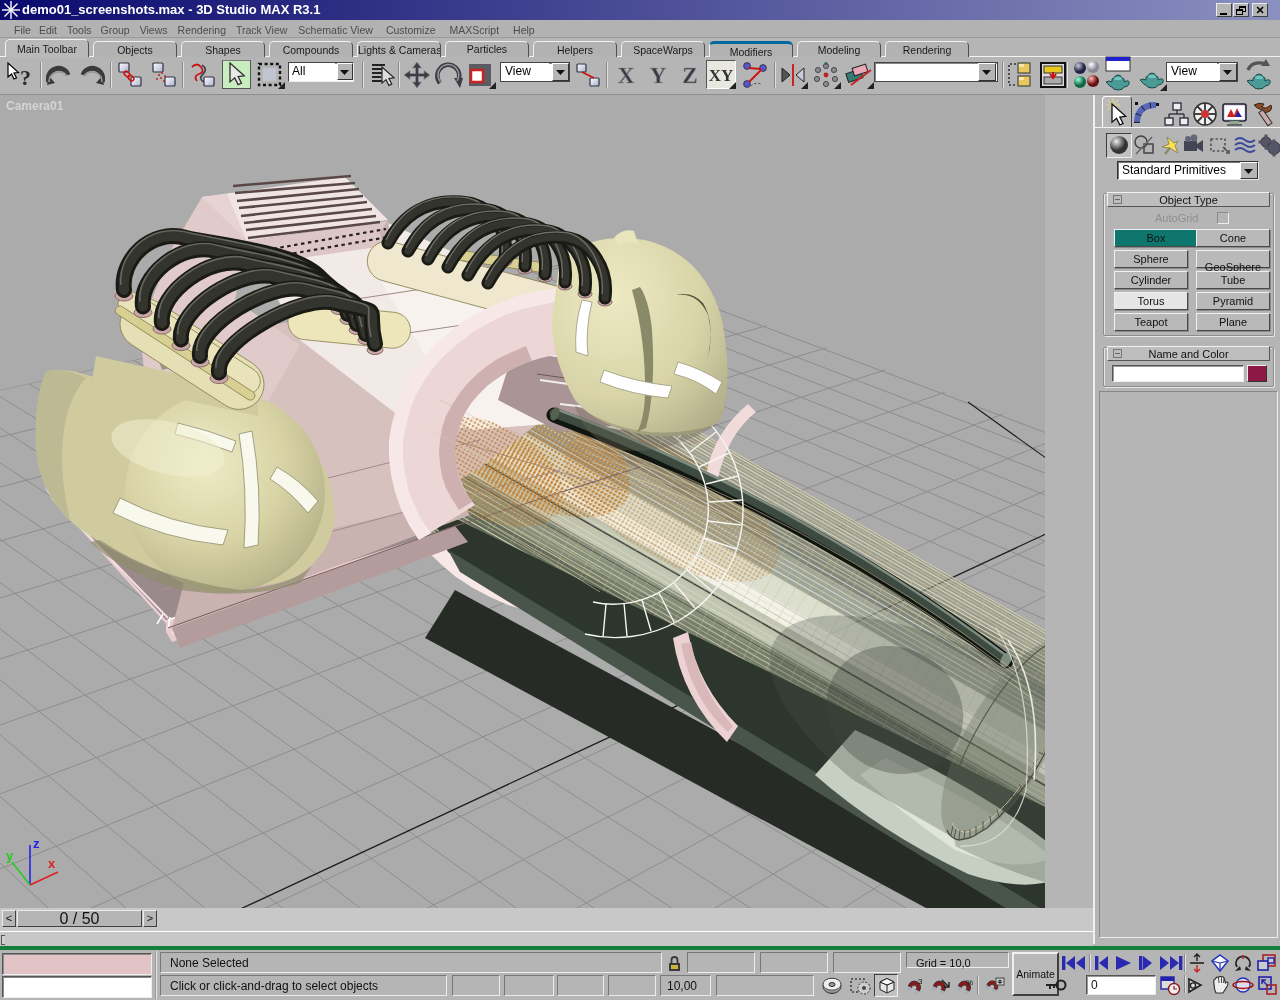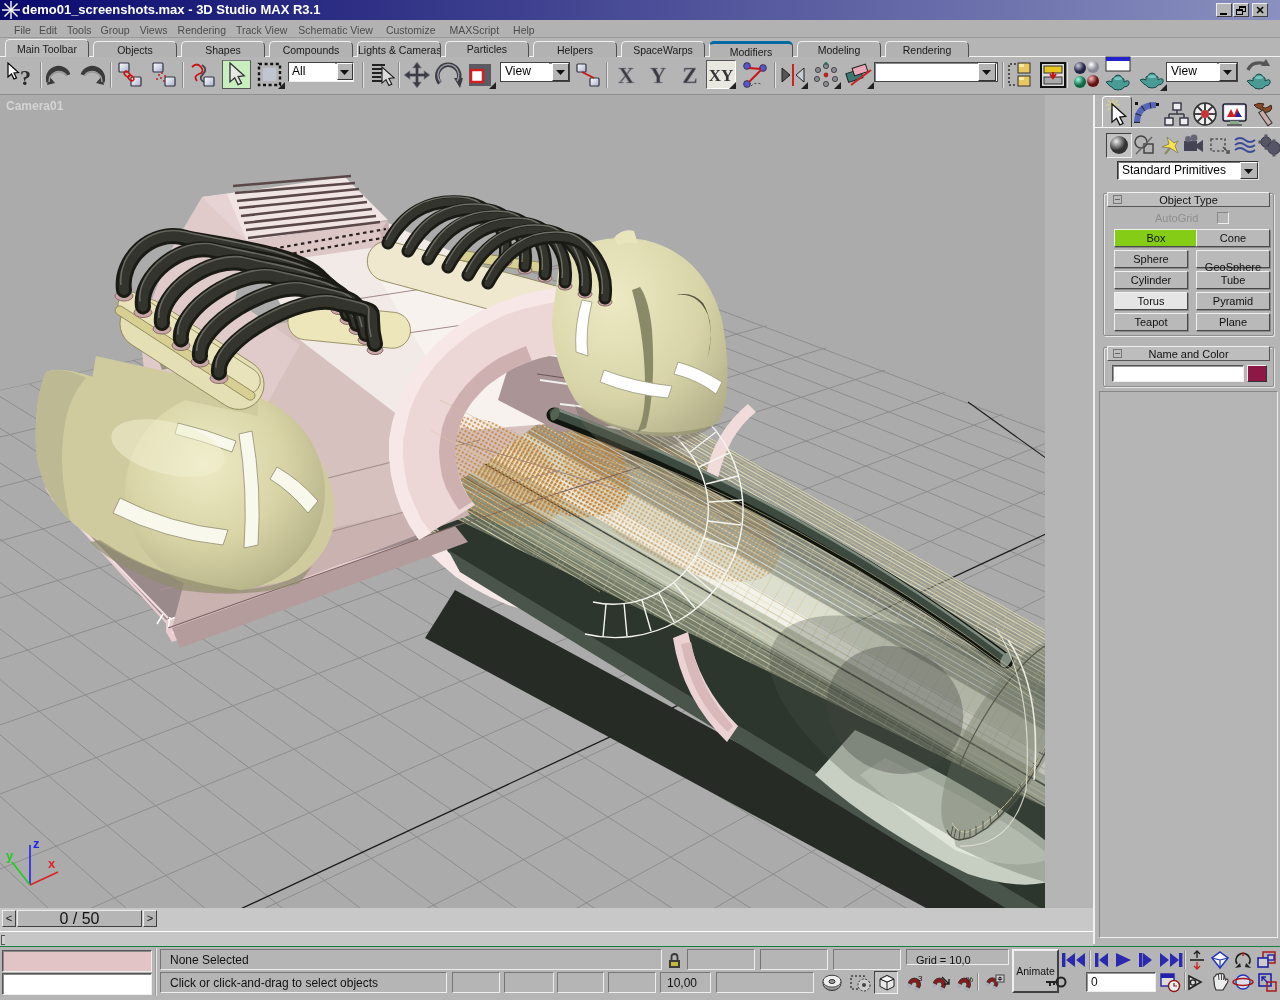--- a/index.html
+++ b/index.html
@@ -971,21 +971,21 @@
 <div style="position:absolute;left:24px;top:68px;width:116px;height:15px;background:#fff;font-size:12px;color:#000;padding:0 0 0 3px;">Standard Primitives</div>
 <div style="position:absolute;left:145px;top:67px;width:18px;height:17px;background:#b5b5b5;border:1px solid #fff;border-right-color:#333;border-bottom-color:#333;"></div>
 <svg style="position:absolute;left:149px;top:74px" width="10" height="6" viewBox="0 0 10 6">
       <path d="M0 0 L9 0 L4.5 5 Z" fill="#111"></path>
     </svg>
 <div style="position:absolute;left:8px;top:98px;width:171px;height:143px;border:1px solid #8d8d8d;box-shadow:1px 1px 0 #e6e6e6, inset 1px 1px 0 #e6e6e6;border-radius:2px;"></div>
 <div style="position:absolute;left:12px;top:97px;width:163px;height:15px;background:#bdbdbd;border:1px solid #f0f0f0;border-right-color:#555;border-bottom-color:#555;z-index:2;font-size:11px;color:#111;text-align:center;padding-top:1px;">Object Type</div>
 <div style="position:absolute;left:18px;top:100px;width:9px;height:9px;border:1px solid #777;background:#bdbdbd;font-size:9px;line-height:7px;text-align:center;color:#333;z-index:3;">–</div>
 <div style="position:absolute;left:60px;top:117px;width:60px;height:12px;font-size:11px;color:#8f8f8f;">AutoGrid</div>
 <div style="position:absolute;left:122px;top:117px;width:12px;height:12px;background:#b5b5b5;border:1px solid #888;border-right-color:#eee;border-bottom-color:#eee;"></div>
-<div style="position:absolute;left:19px;top:134px;width:84px;height:18px;background:#84cc16;border:1px solid #f0f0f0;border-right-color:#484848;border-bottom-color:#484848;font-size:11px;color:#111;text-align:center;padding-top:2px;box-shadow:1px 1px 0 #8a8a8a;">Box</div>
+<div style="position:absolute;left:19px;top:134px;width:84px;height:18px;background:#0f766e;border:1px solid #f0f0f0;border-right-color:#484848;border-bottom-color:#484848;font-size:11px;color:#111;text-align:center;padding-top:2px;box-shadow:1px 1px 0 #8a8a8a;">Box</div>
 <div style="position:absolute;left:101px;top:134px;width:74px;height:18px;background:#b9b9b9;border:1px solid #f0f0f0;border-right-color:#484848;border-bottom-color:#484848;font-size:11px;color:#111;text-align:center;padding-top:2px;box-shadow:1px 1px 0 #8a8a8a;">Cone</div>
 <div style="position:absolute;left:19px;top:155px;width:74px;height:18px;background:#b9b9b9;border:1px solid #f0f0f0;border-right-color:#484848;border-bottom-color:#484848;font-size:11px;color:#111;text-align:center;padding-top:2px;box-shadow:1px 1px 0 #8a8a8a;">Sphere</div>
 <div style="position:absolute;left:101px;top:155px;width:74px;height:18px;background:#b9b9b9;border:1px solid #f0f0f0;border-right-color:#484848;border-bottom-color:#484848;font-size:11px;color:#111;text-align:center;padding-top:10px;box-shadow:1px 1px 0 #8a8a8a;">GeoSphere</div>
 <div style="position:absolute;left:19px;top:176px;width:74px;height:18px;background:#b9b9b9;border:1px solid #f0f0f0;border-right-color:#484848;border-bottom-color:#484848;font-size:11px;color:#111;text-align:center;padding-top:2px;box-shadow:1px 1px 0 #8a8a8a;">Cylinder</div>
 <div style="position:absolute;left:101px;top:176px;width:74px;height:18px;background:#b9b9b9;border:1px solid #f0f0f0;border-right-color:#484848;border-bottom-color:#484848;font-size:11px;color:#111;text-align:center;padding-top:2px;box-shadow:1px 1px 0 #8a8a8a;">Tube</div>
 <div style="position:absolute;left:19px;top:197px;width:74px;height:18px;background:#e5e5e5;border:1px solid #f0f0f0;border-right-color:#484848;border-bottom-color:#484848;font-size:11px;color:#111;text-align:center;padding-top:2px;box-shadow:1px 1px 0 #8a8a8a;">Torus</div>
 <div style="position:absolute;left:101px;top:197px;width:74px;height:18px;background:#b9b9b9;border:1px solid #f0f0f0;border-right-color:#484848;border-bottom-color:#484848;font-size:11px;color:#111;text-align:center;padding-top:2px;box-shadow:1px 1px 0 #8a8a8a;">Pyramid</div>
 <div style="position:absolute;left:19px;top:218px;width:74px;height:18px;background:#b9b9b9;border:1px solid #f0f0f0;border-right-color:#484848;border-bottom-color:#484848;font-size:11px;color:#111;text-align:center;padding-top:2px;box-shadow:1px 1px 0 #8a8a8a;">Teapot</div>
 <div style="position:absolute;left:101px;top:218px;width:74px;height:18px;background:#b9b9b9;border:1px solid #f0f0f0;border-right-color:#484848;border-bottom-color:#484848;font-size:11px;color:#111;text-align:center;padding-top:2px;box-shadow:1px 1px 0 #8a8a8a;">Plane</div>
 <div style="position:absolute;left:8px;top:252px;width:171px;height:40px;border:1px solid #8d8d8d;box-shadow:1px 1px 0 #e6e6e6, inset 1px 1px 0 #e6e6e6;border-radius:2px;"></div>
@@ -999,21 +999,21 @@
 <div class="abs" style="left:0;top:908px;width:1093px;height:23px;background:#c8c8c8;">
   <div class="abs btn3d" style="left:2px;top:2px;width:14px;height:17px;text-align:center;font-size:11px;line-height:15px;color:#111;">&lt;</div>
   <div class="abs btn3d" style="left:17px;top:2px;width:125px;height:17px;text-align:center;font-size:16px;line-height:15px;color:#111;">0 / 50</div>
   <div class="abs btn3d" style="left:143px;top:2px;width:14px;height:17px;text-align:center;font-size:11px;line-height:15px;color:#111;">&gt;</div>
 </div>
 
 <div class="abs" style="left:0;top:931px;width:1093px;height:15px;background:#c6c6c6;border-top:1px solid #ffffff;">
   <div class="abs" style="left:1px;top:3px;width:4px;height:10px;border:1px solid #555;border-right:none;background:#d0d0d0;"></div>
 </div>
 
-<div class="abs" style="left:0;top:946px;width:1280px;height:54px;background:#b5b5b5;border-top:1px solid #15803d;">
+<div class="abs" style="left:0;top:946px;width:1280px;height:54px;background:#b5b5b5;border-top:4px solid #15803d;">
 <div style="position:absolute;left:2px;top:3px;width:150px;height:22px;background:#e2c4c6;border:1px solid #555;border-right-color:#eee;border-bottom-color:#eee;box-shadow:inset 1px 1px 0 #8a8a8a;"></div>
 <div style="position:absolute;left:2px;top:26px;width:150px;height:22px;background:#ffffff;border:1px solid #555;border-right-color:#eee;border-bottom-color:#eee;box-shadow:inset 1px 1px 0 #8a8a8a;"></div>
 <div style="position:absolute;left:155px;top:1px;width:2px;height:48px;background:#999;border-right:1px solid #e8e8e8;"></div>
 <div style="position:absolute;left:160px;top:2px;width:502px;height:21px;background:#b5b5b5;border:1px solid #777;border-right-color:#ededed;border-bottom-color:#ededed;font-size:12px;color:#111;padding:3px 0 0 9px;">None Selected</div>
 <svg style="position:absolute;left:666px;top:4px" width="16" height="18" viewBox="0 0 16 18">
       <rect x="3" y="9" width="11" height="8" fill="#3a3a3a"></rect>
       <rect x="5" y="11" width="7" height="4" fill="#c8b838"></rect>
       <path d="M5.5 9 V6 Q5.5 3 8.5 3 Q11.5 3 11.5 6 V9" fill="none" stroke="#3a3a3a" stroke-width="1.8"></path>
     </svg>
 <div style="position:absolute;left:687px;top:2px;width:68px;height:21px;background:#b5b5b5;border:1px solid #777;border-right-color:#ededed;border-bottom-color:#ededed;"></div>

